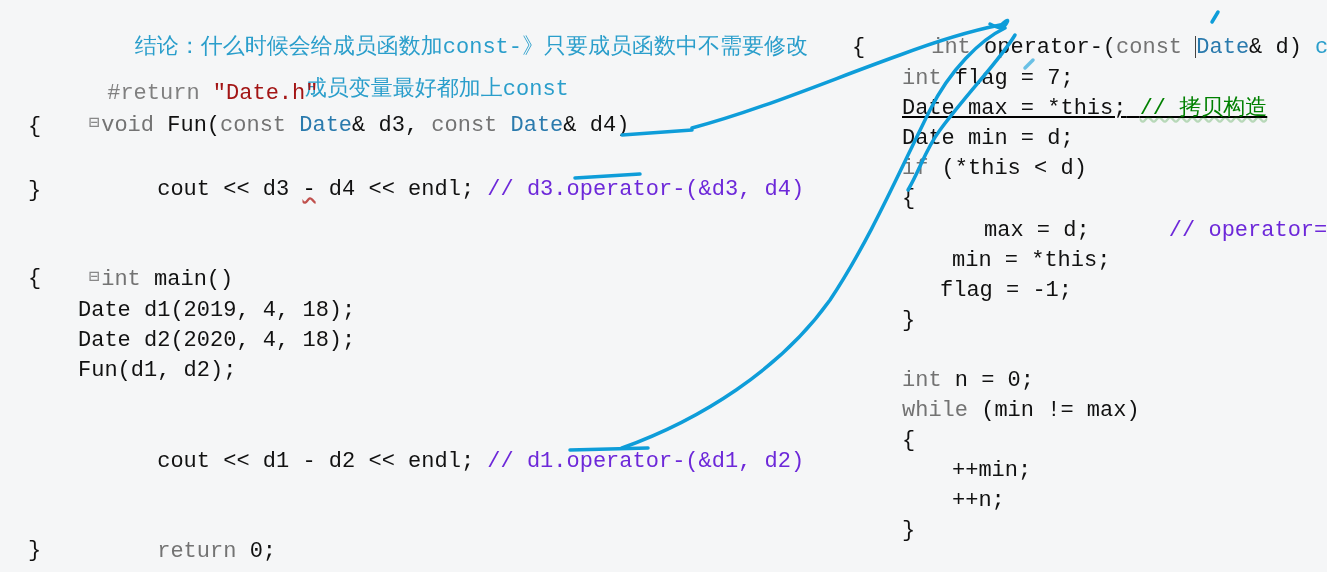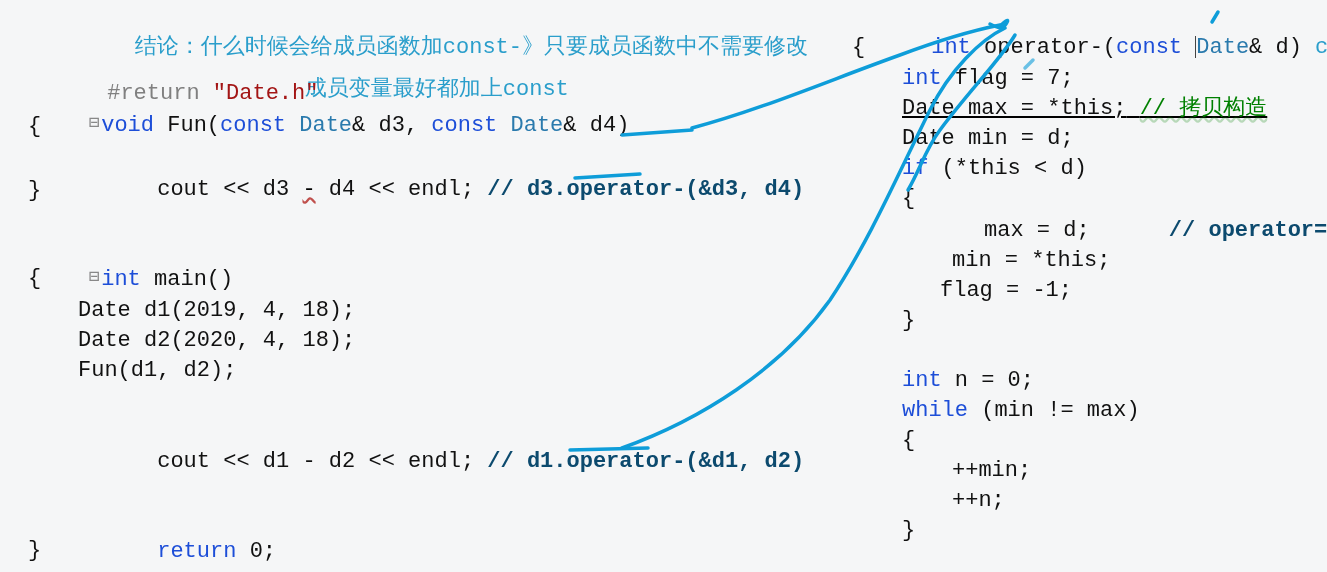--- a/index.html
+++ b/index.html
@@ -27,24 +27,24 @@
     .right-panel {
       position: absolute;
       left: 852px;
       top: 0;
       width: 480px;
     }
     .line {
       white-space: pre;
       position: relative;
     }
-    .kw { color: #1d4ed8; }
+    .kw { color: #737373; }
     .cls { color: #2a7aad; }
     .str { color: #a31515; }
-    .cmt { color: #0c4a6e; font-weight: bold; }
+    .cmt { color: #6d28d9; }
     .cmt-cn { color: #008000; text-decoration: underline wavy rgba(0,128,0,0.25); }
     .num { color: #111; }
     .txt { color: #111; }
     .anno-blue { color: #2a9ecb; }
     .anno-blue2 { color: #2a9ecb; }
     .fold {
       display: inline-block;
       width: 14px;
       text-align: center;
       color: #888;

